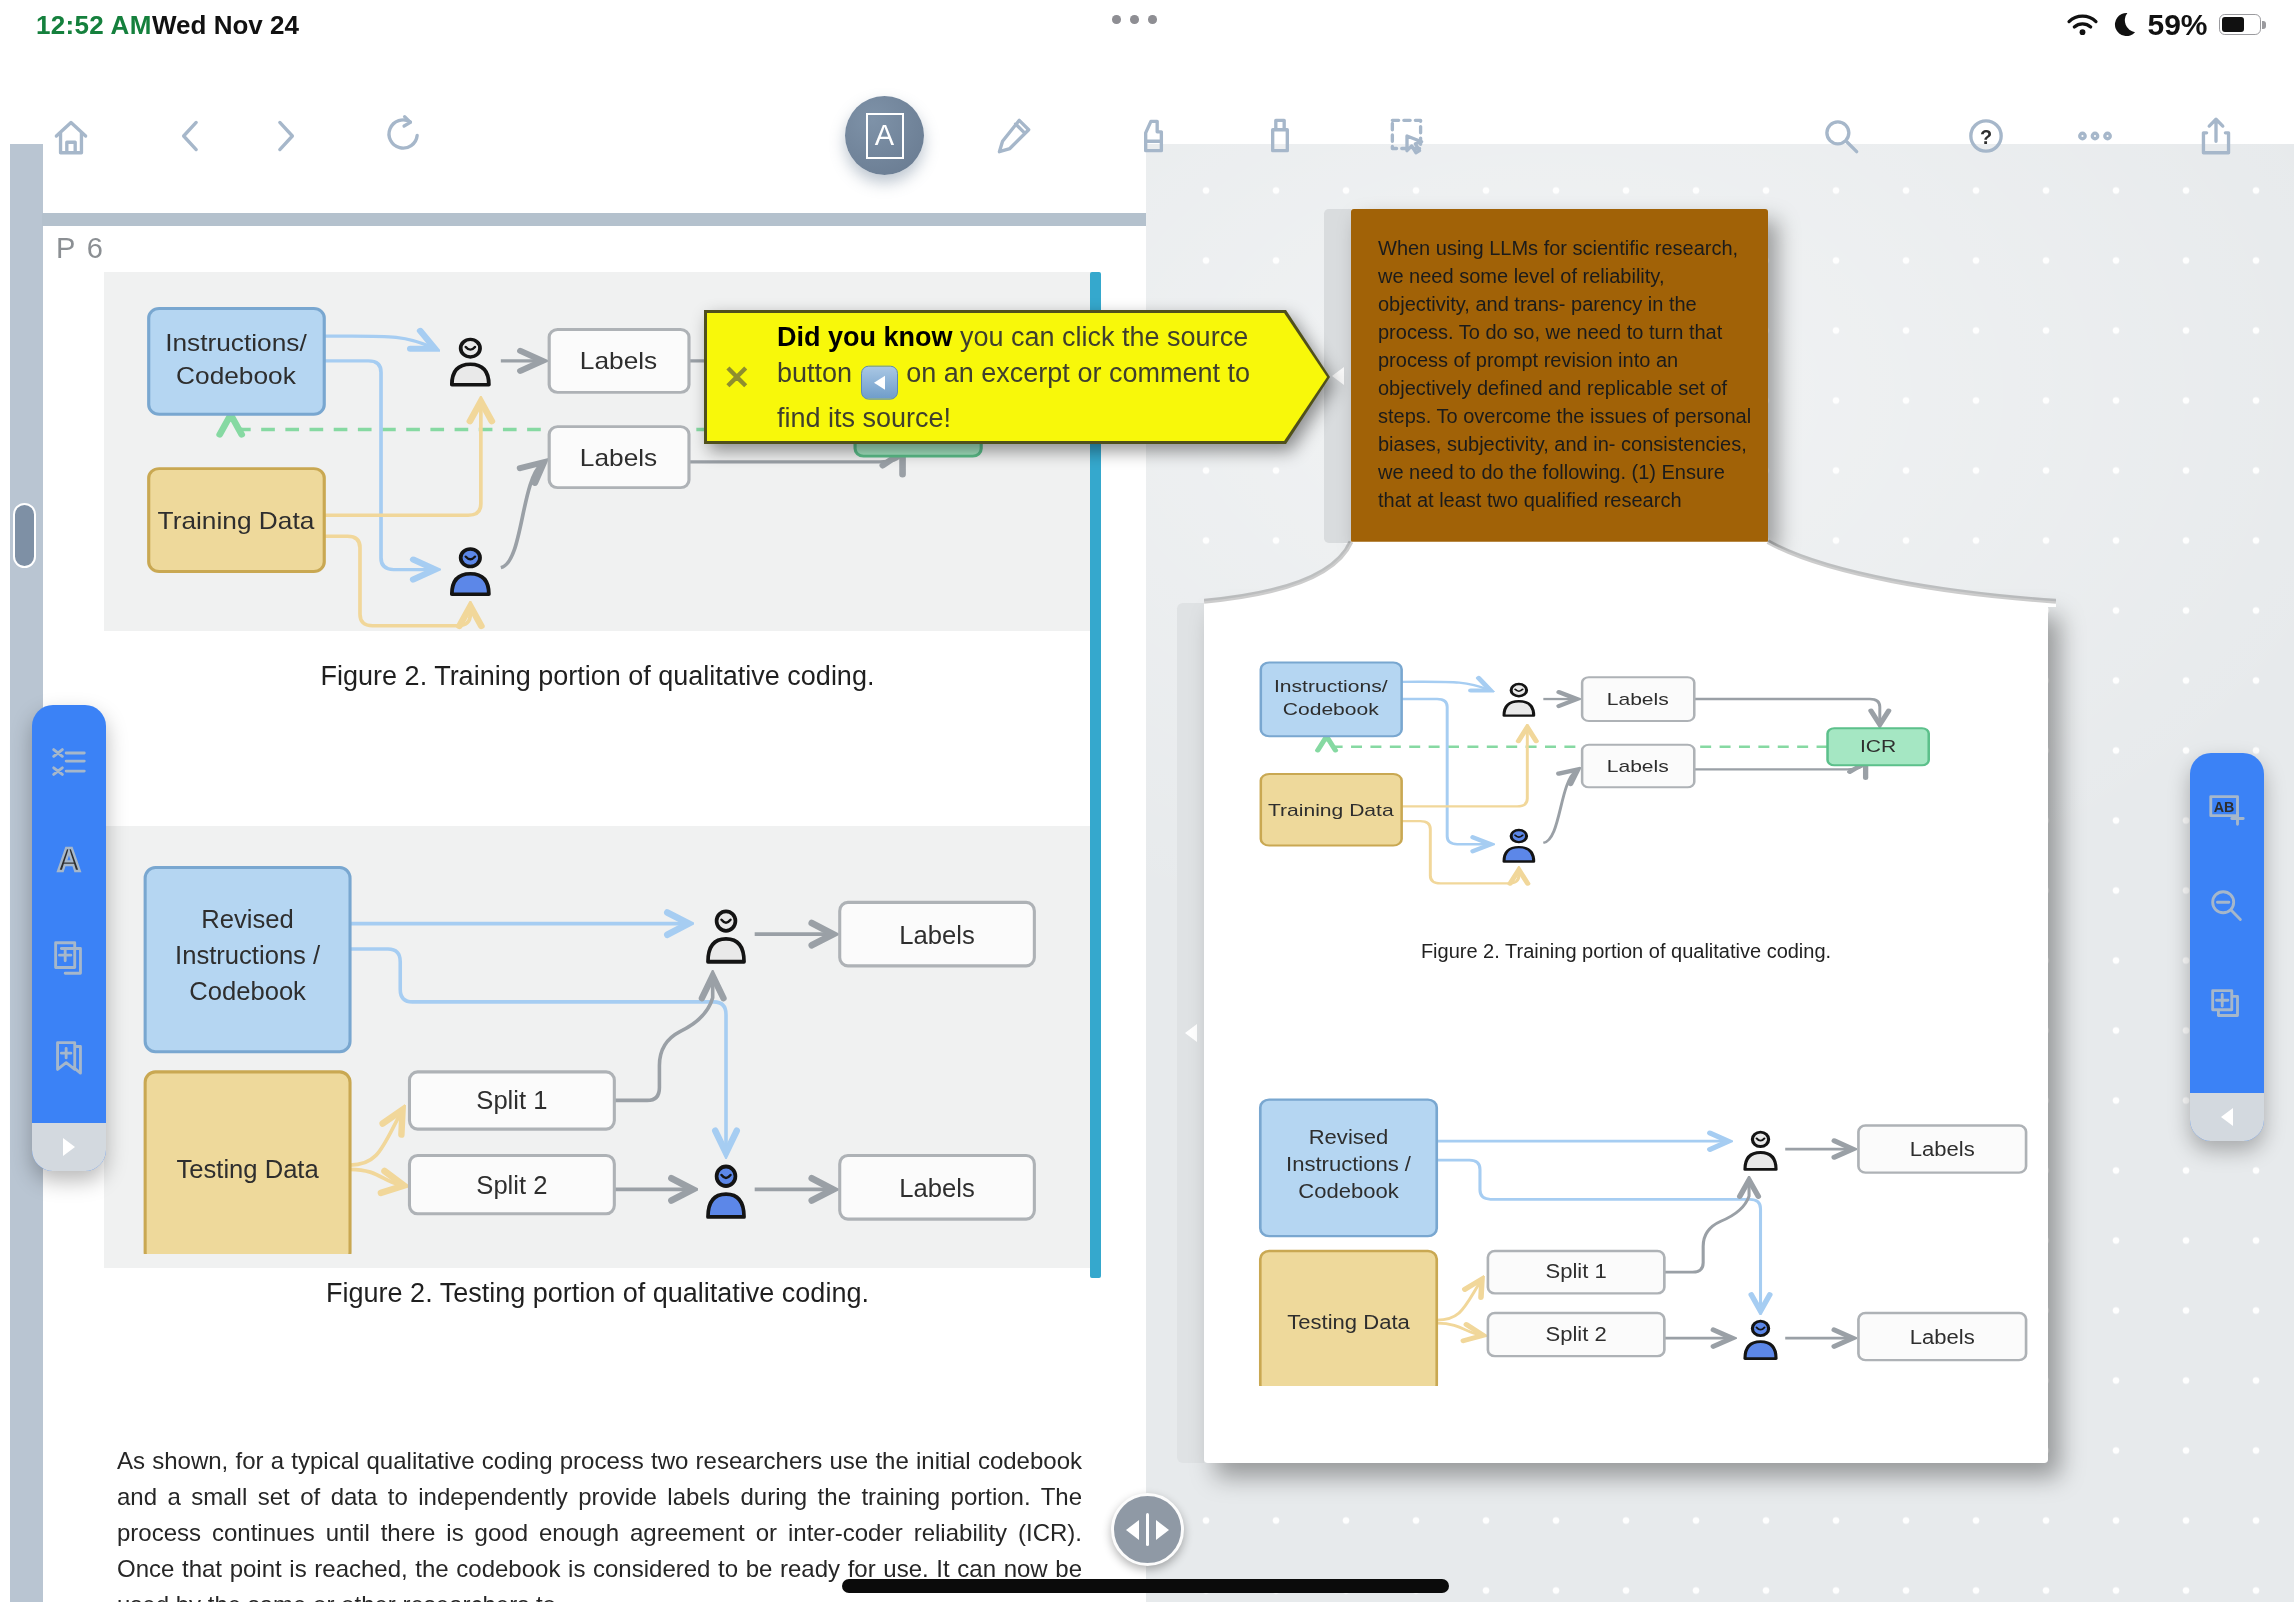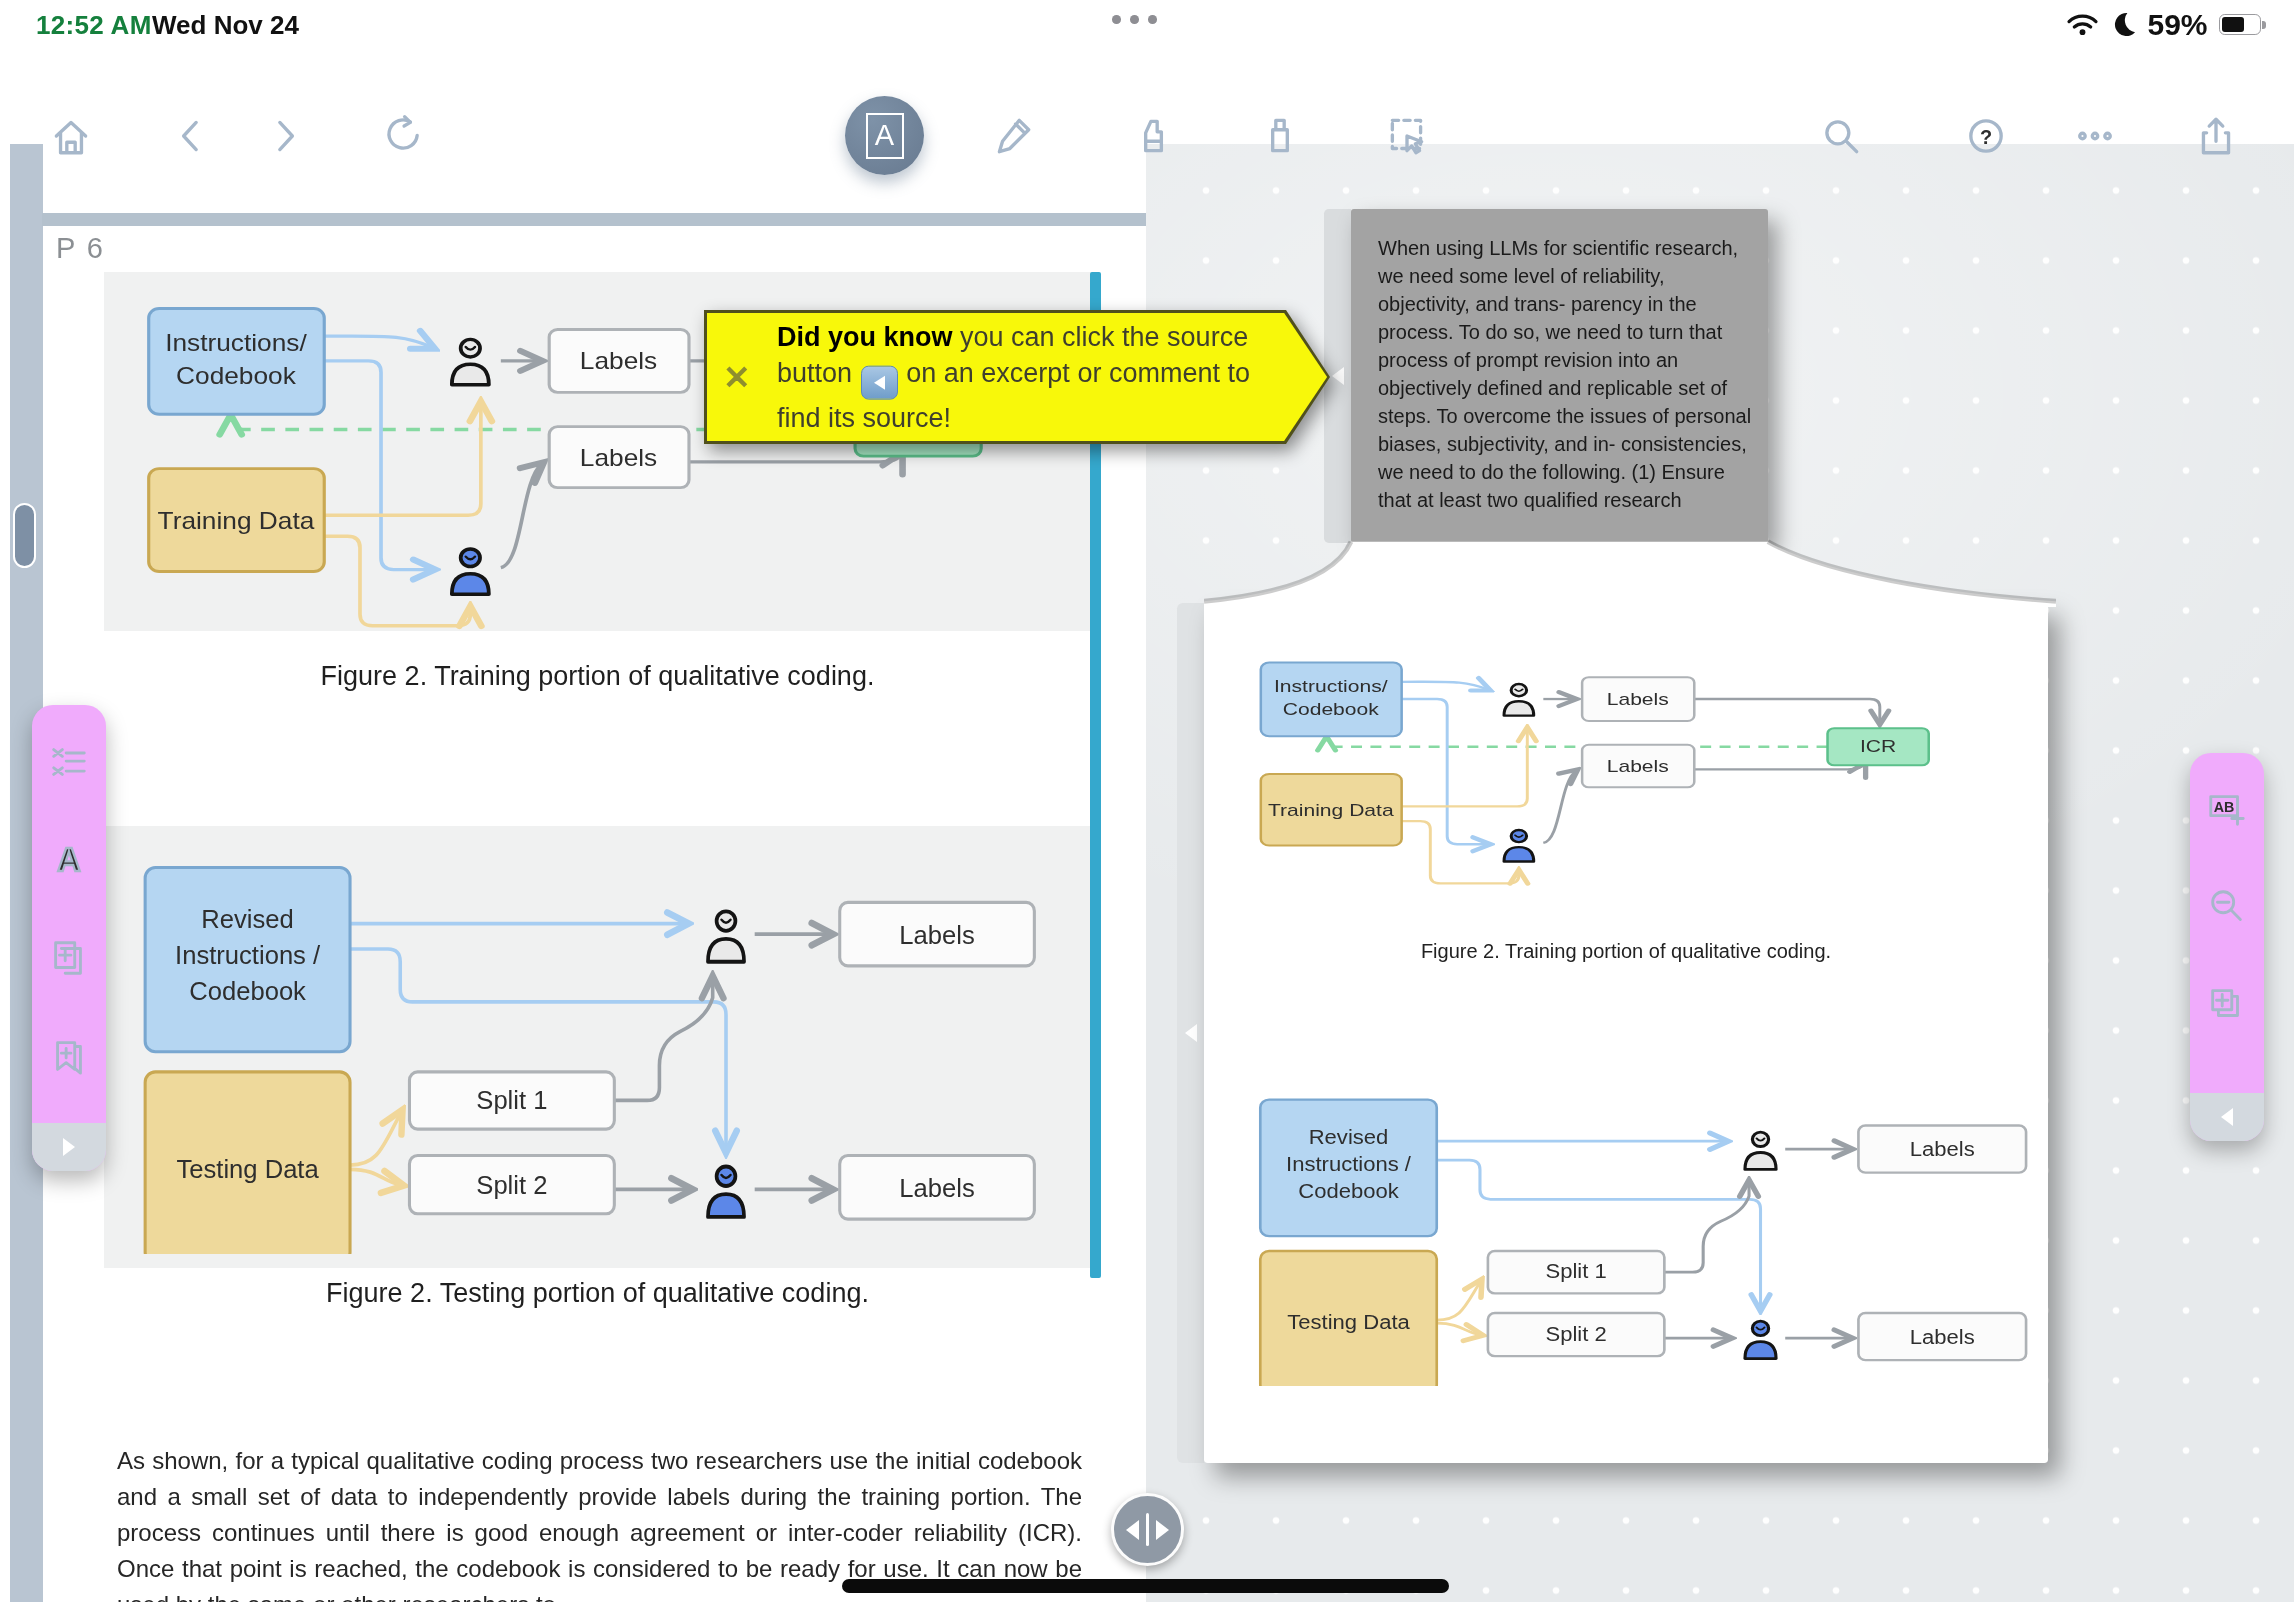--- a/index.html
+++ b/index.html
@@ -56,36 +56,36 @@
   .ln-gray   { fill:none; stroke:#9aa0a6; stroke-width:3.5; }
   .ln-green  { fill:none; stroke:#86d9a2; stroke-width:3.5; stroke-dasharray:13 10; }
   .ftxt { font-size:25px; }
 
   
   .right-pane { left:1146px; top:144px; width:1148px; height:1458px;
     background-color:#e7eaec;
     background-image:radial-gradient(circle, rgba(255,255,255,.95) 2.9px, rgba(255,255,255,0) 3.8px),
                      radial-gradient(865px 576px at 403px 250px, rgba(255,255,255,.45), rgba(255,255,255,0));
     background-size:70px 70px, 100% 100%; background-position:25px 11.5px, 0 0; }
-  .excerpt-card { left:1351px; top:209px; width:417px; height:334px; background:#a3a3a3; border-radius:2.9px;
+  .excerpt-card { left:1351px; top:209px; width:417px; height:334px; background:#a16207; border-radius:2.9px;
                   box-shadow:9.6px 11.5px 21px rgba(0,0,0,.35); z-index:12; padding:25px 13.4px 19px 27px; }
   .excerpt-text { font-size:20px; line-height:28px; color:#1b1b1b; }
   .source-tab { left:1324px; top:209px; width:27px; height:334px; background:#d9dcde; border-radius:4.8px 0 0 4.8px;
                 z-index:11; display:flex; align-items:center; justify-content:center; }
   .tri-left { width:0; height:0; border-top:9.6px solid transparent; border-bottom:9.6px solid transparent; border-right:12.5px solid #fff; }
   .tri-right { width:0; height:0; border-top:9.6px solid transparent; border-bottom:9.6px solid transparent; border-left:12.5px solid #fff; }
   .funnel { left:1204px; top:534px; width:852px; height:73px; z-index:13; }
   .ws-card { left:1204px; top:603px; width:844px; height:860px; background:#fff; border-radius:3.8px;
              box-shadow:11.5px 13.4px 25px rgba(0,0,0,.35); z-index:10; }
   .ws-tab { left:1177px; top:603px; width:27px; height:860px; background:#dfe2e4; border-radius:5.8px 0 0 5.8px;
             z-index:9; display:flex; align-items:center; justify-content:center; }
   .ws-cap { left:1204px; top:940px; width:844px; text-align:center; font-size:20px; color:#222; z-index:14; }
 
   
-  .float-panel { background:#f0abfc; border-radius:21px; box-shadow:0 9.6px 21px rgba(0,0,0,.28); z-index:20; overflow:hidden; }
+  .float-panel { background:#3b82f6; border-radius:21px; box-shadow:0 9.6px 21px rgba(0,0,0,.28); z-index:20; overflow:hidden; }
   .lpanel { left:32px; top:705px; width:74px; height:466px; }
   .rpanel { left:2190px; top:753px; width:74px; height:388px; }
   .pico { position:absolute; left:50%; transform:translateX(-50%); width:42px; height:42px; }
   .pico svg { width:42px; height:42px; }
   .pico path, .pico circle, .pico rect, .pico line { stroke:#a6b7ca; stroke-width:3; fill:none; stroke-linecap:round; stroke-linejoin:round; }
   .panel-foot { position:absolute; left:0; right:0; bottom:0; height:48px; background:#d3d9df; display:flex; align-items:center; justify-content:center; }
 
   
   .callout { left:704px; top:310px; width:626px; height:134px; z-index:50;
              filter:drop-shadow(5.8px 7.7px 8.6px rgba(0,0,0,.42)); }

